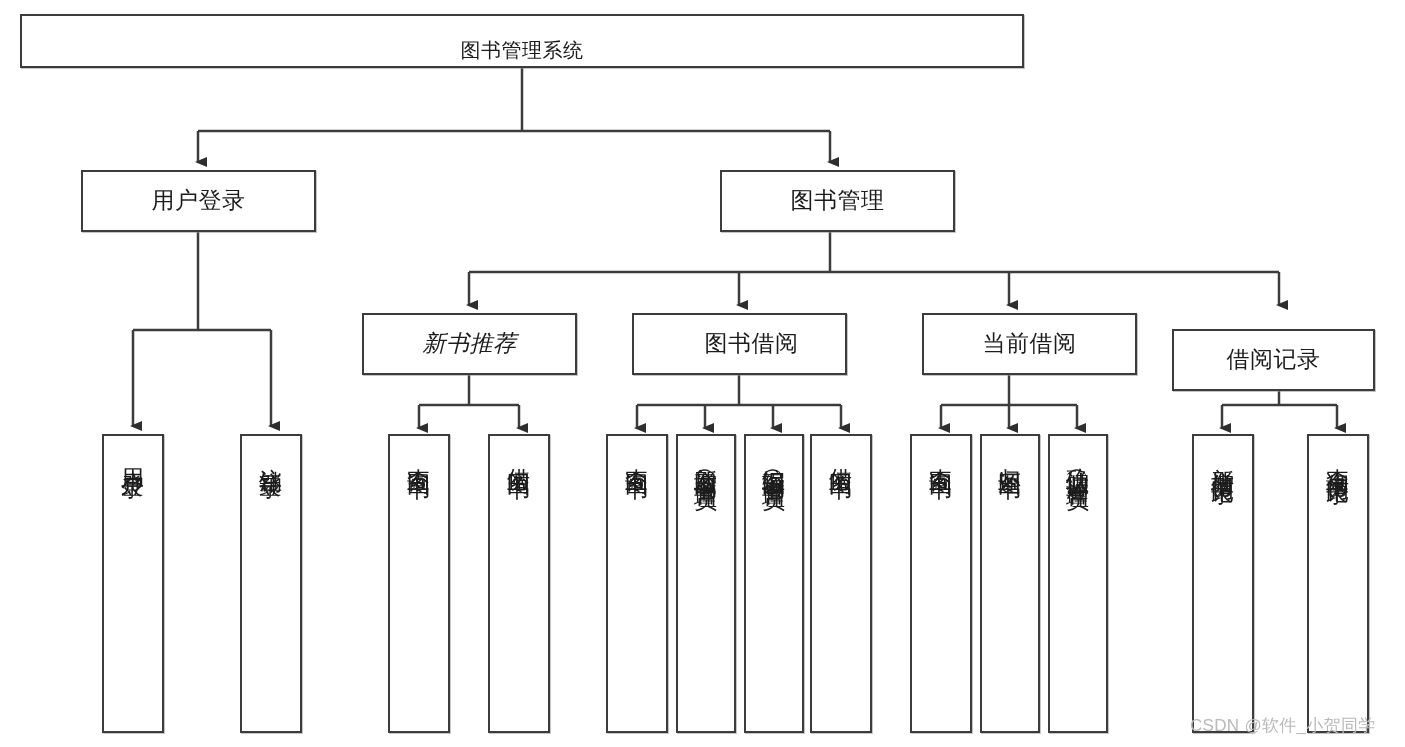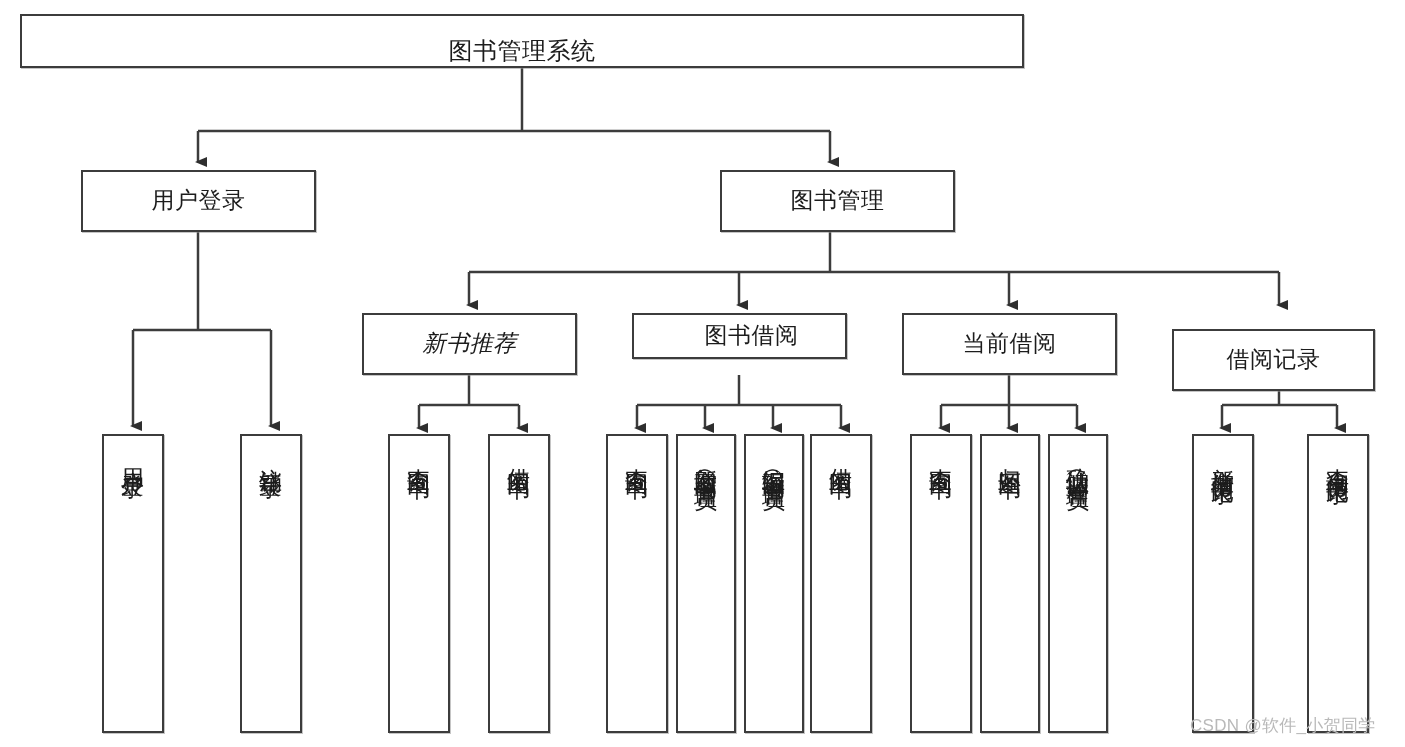--- a/index.html
+++ b/index.html
@@ -49,21 +49,21 @@
   }
   .node.vert .lbl {
     writing-mode: vertical-rl;
     text-orientation: upright;
     font-size: 23px;
     line-height: 1.22;
     letter-spacing: 3px;
     white-space: normal;
     max-height: 270px;
   }
-  .node.root .lbl { font-size: 24px; margin-top: 20px; }
+  .node.root .lbl { font-size: 20px; margin-top: 20px; }
   .watermark {
     position: absolute;
     left: 1190px;
     top: 714px;
     font-size: 17px;
     color: #b9b9b9;
     white-space: nowrap;
     letter-spacing: 0.3px;
   }
 </style>
@@ -131,24 +131,24 @@
   <div class="node" style="left:81px; top:170px; width:235px; height:62px;">
     <span class="lbl">用户登录</span>
   </div>
   <div class="node" style="left:712px; top:170px; width:235px; height:62px;margin-left:8px;">
     <span class="lbl">图书管理</span>
   </div>
 
   <div class="node" style="left:362px; top:313px; width:215px; height:62px;font-style:italic;">
     <span class="lbl">新书推荐</span>
   </div>
-  <div class="node" style="left:632px; top:313px; width:215px; height:46px;padding-left:24px;">
+  <div class="node" style="left:632px; top:313px; width:215px; height:62px;padding-left:24px;">
     <span class="lbl">图书借阅</span>
   </div>
-  <div class="node" style="left:902px; top:313px; width:215px; height:62px;">
+  <div class="node" style="left:922px; top:313px; width:215px; height:62px;">
     <span class="lbl">当前借阅</span>
   </div>
   <div class="node" style="left:1172px; top:329px; width:203px; height:62px;">
     <span class="lbl">借阅记录</span>
   </div>
 
   <div class="node vert" style="left:102px; top:434px; width:62px; height:299px;">
     <span class="lbl">用户登录</span>
   </div>
   <div class="node vert" style="left:240px; top:434px; width:62px; height:299px;">

